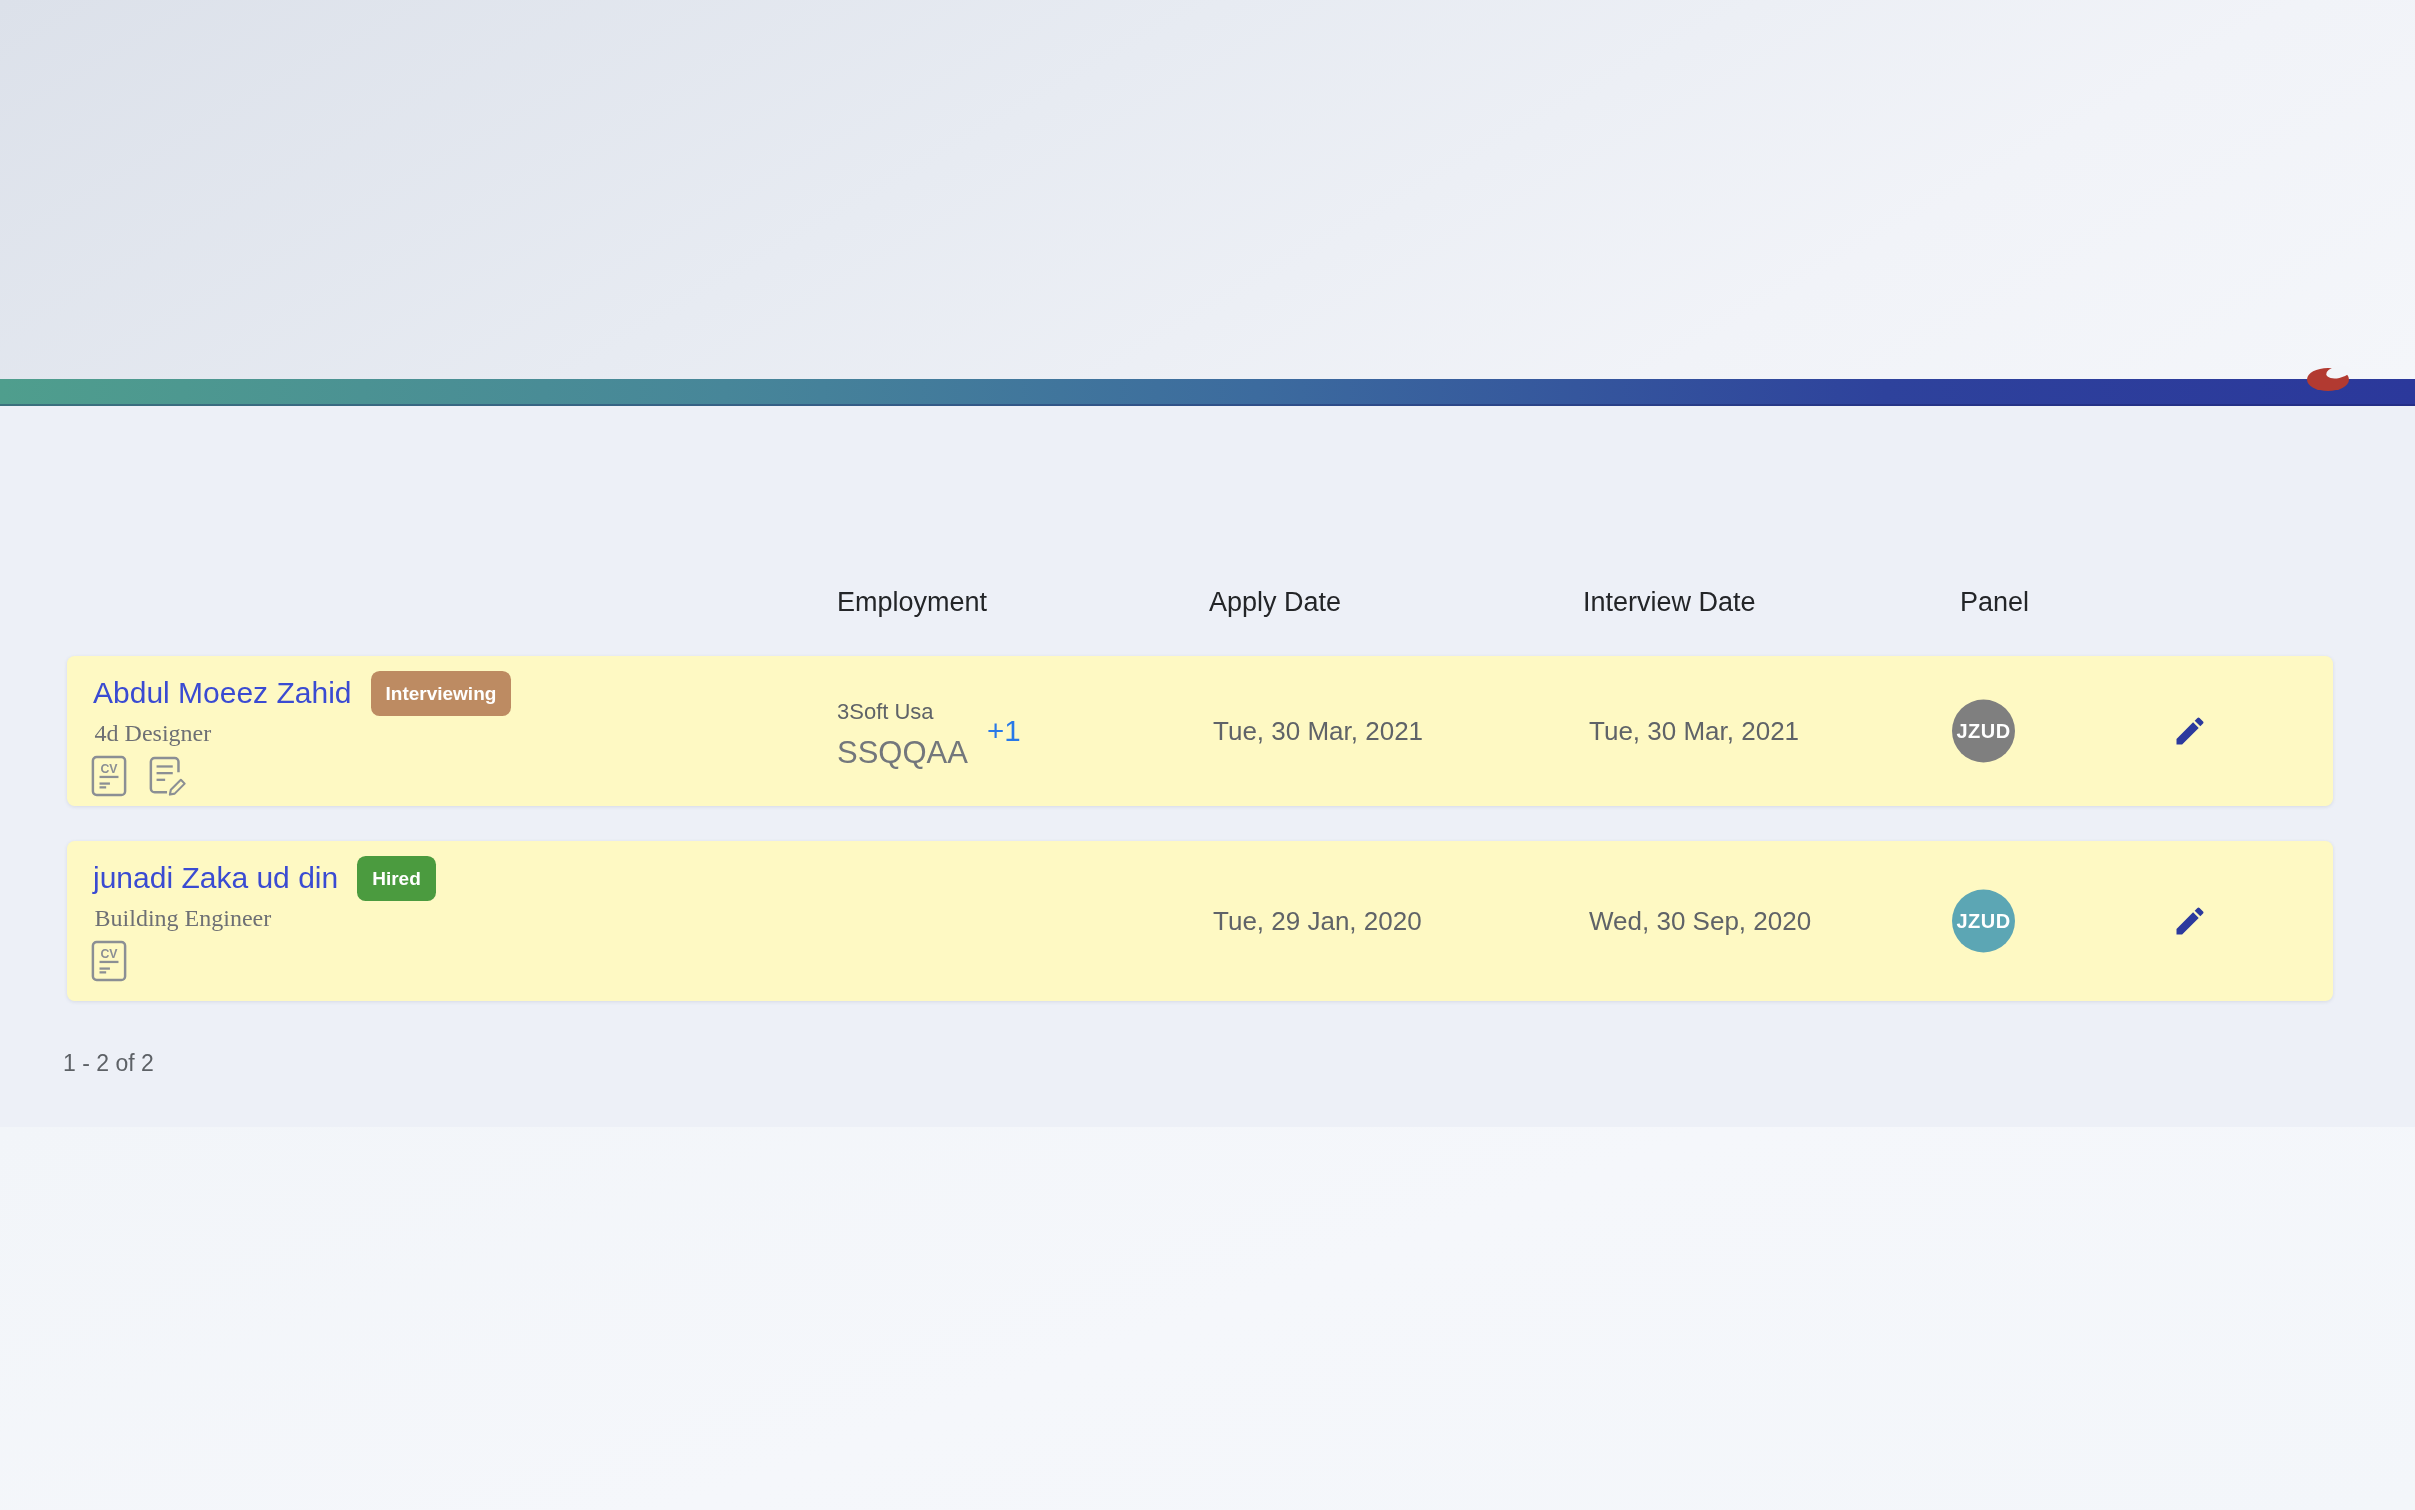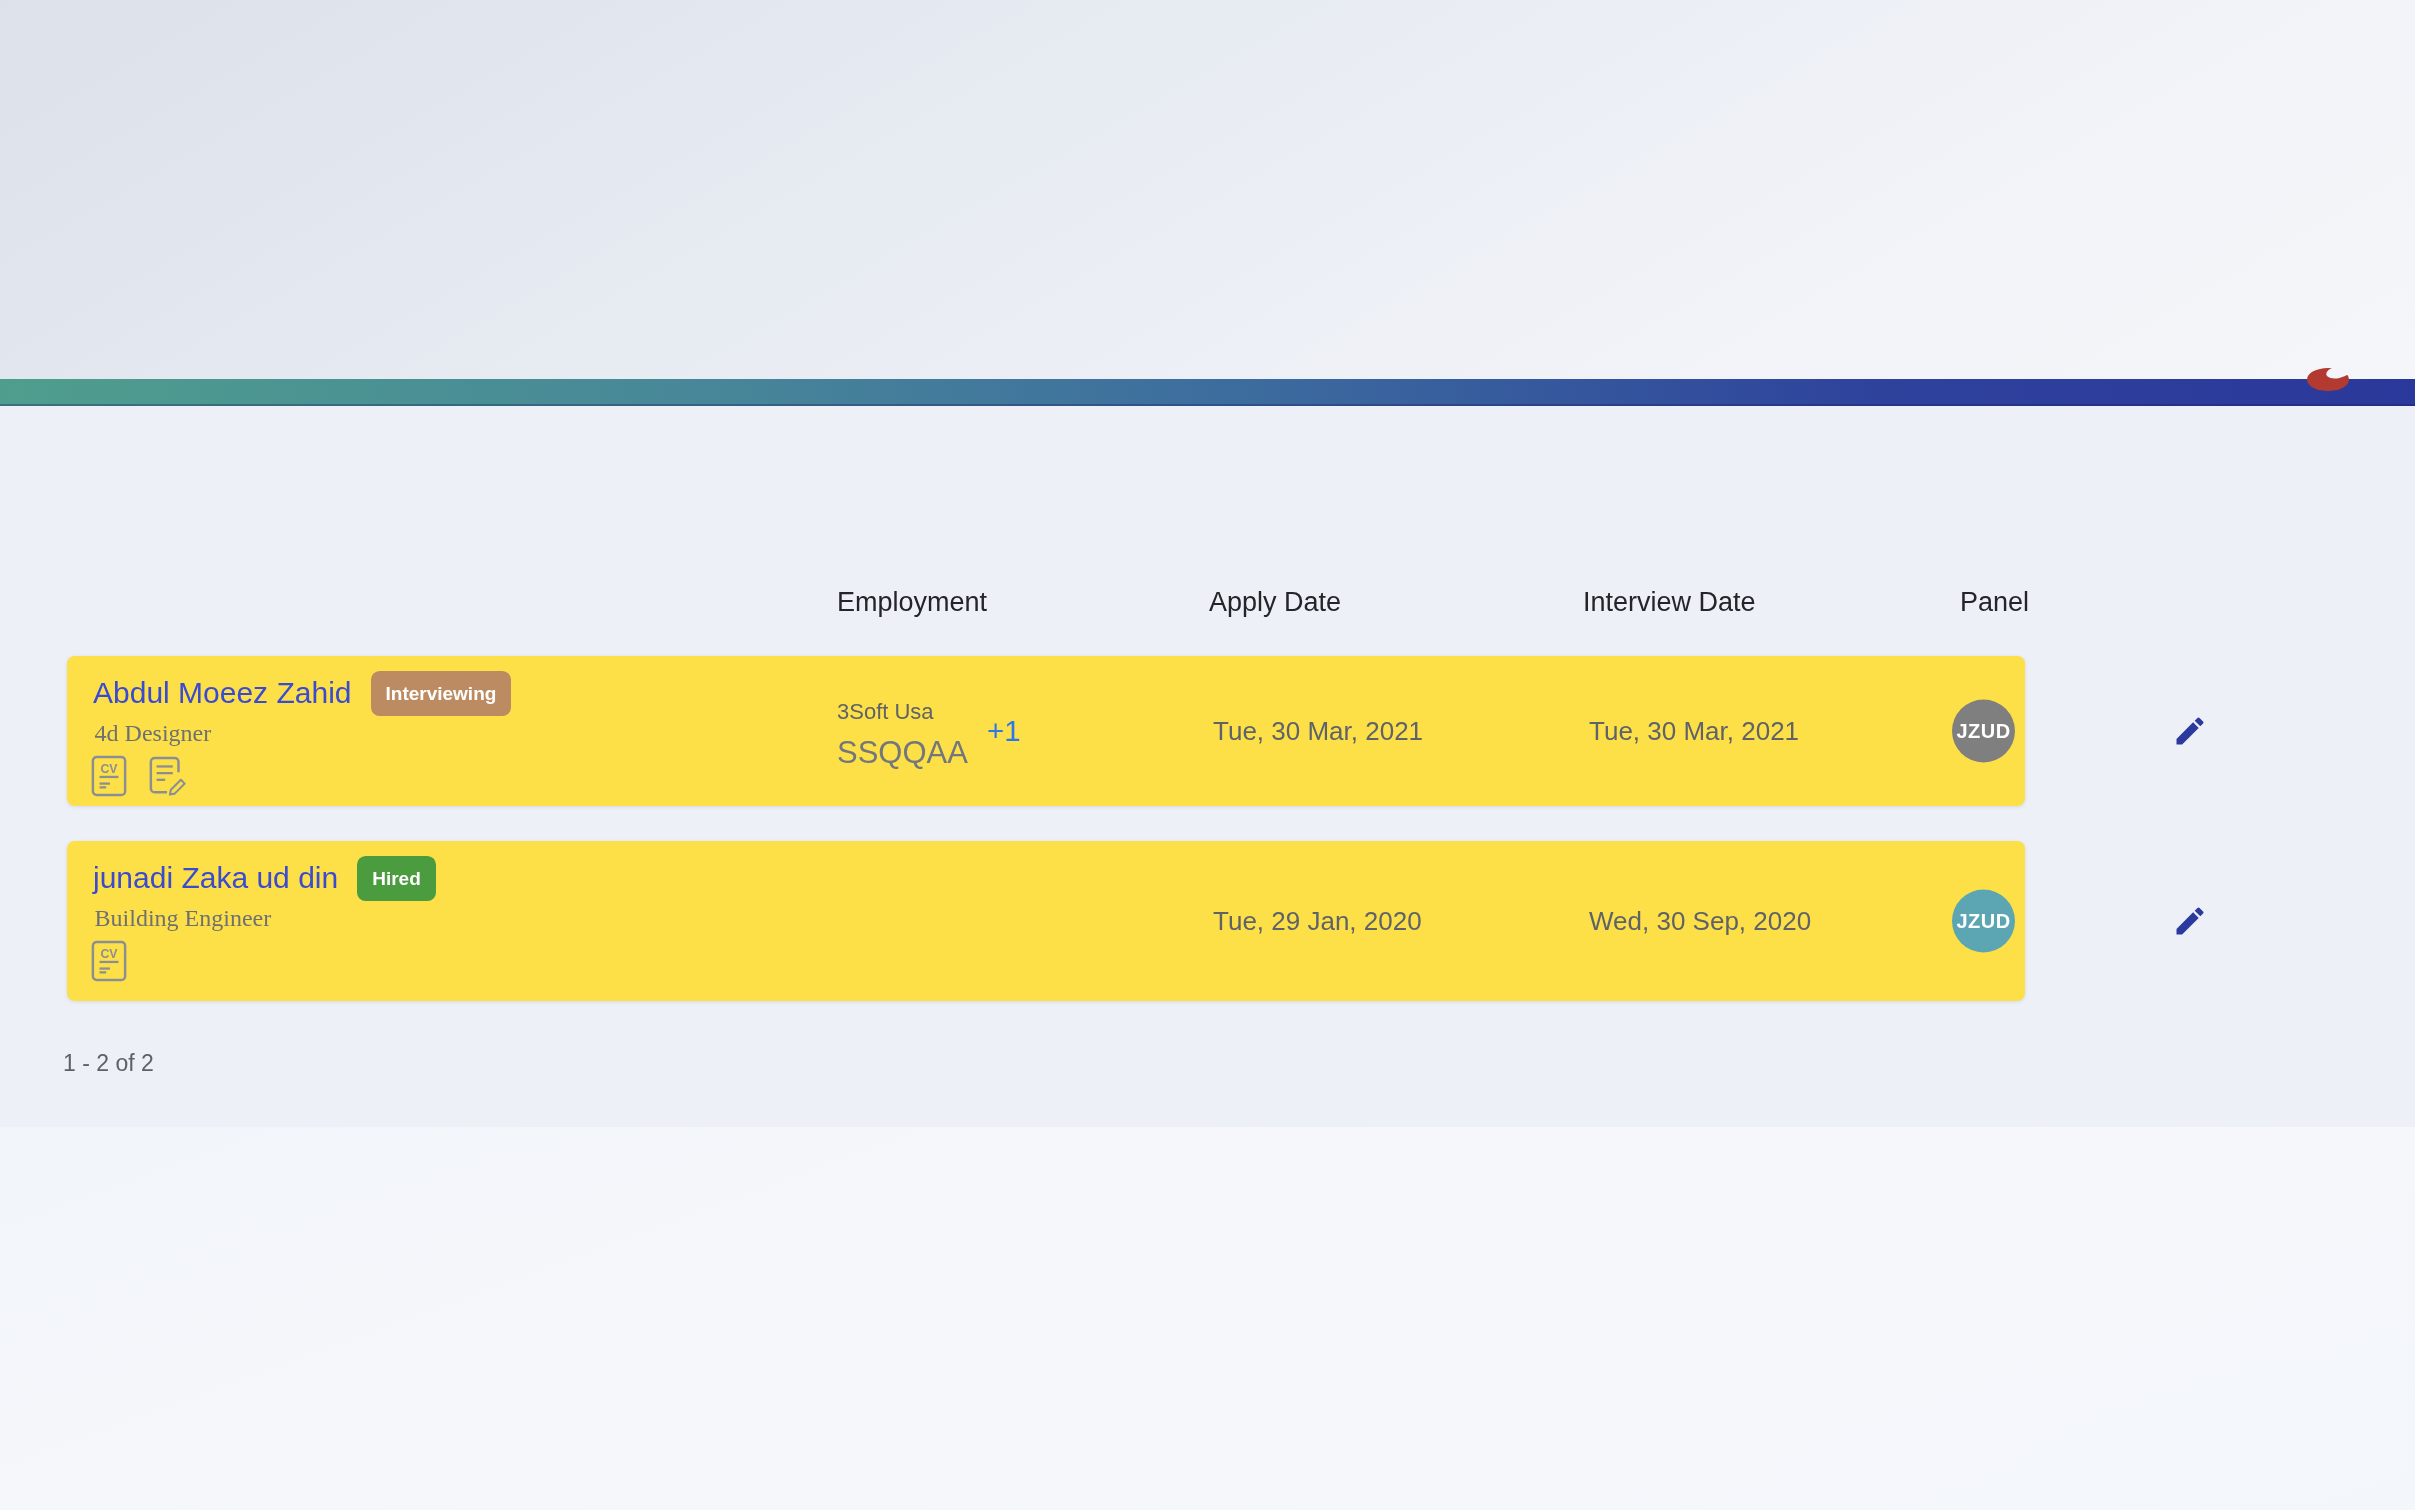--- a/index.html
+++ b/index.html
@@ -46,21 +46,21 @@
   .col-header {
     position:absolute; top:586px; font-size:27px; line-height:32px;
     color:#232528; font-weight:400;
   }
   .col-header.employment { left:827px;margin-left:10px; }
   .col-header.apply      { left:1209px; }
   .col-header.interview  { left:1583px; }
   .col-header.panel      { left:1960px; }
   
   .card {
-    position:absolute; left:67px; width:1958px; background:#fde047;
+    position:absolute; left:67px; width:2266px; background:#fef9c3;
     border-radius:7.6px; box-shadow:0 1px 3.8px rgba(80,92,130,.14);
   }
   .card.row-1 { top:656px; height:150px; }
   .card.row-2 { top:841px; height:160px; }
   .name-line {
     position:absolute; left:26px; top:17px; height:40px;
     display:flex; align-items:center; gap:19px;
   }
   .candidate-name {
     font-size:30px; font-weight:500; color:#3a4bd2; cursor:pointer; white-space:nowrap;

